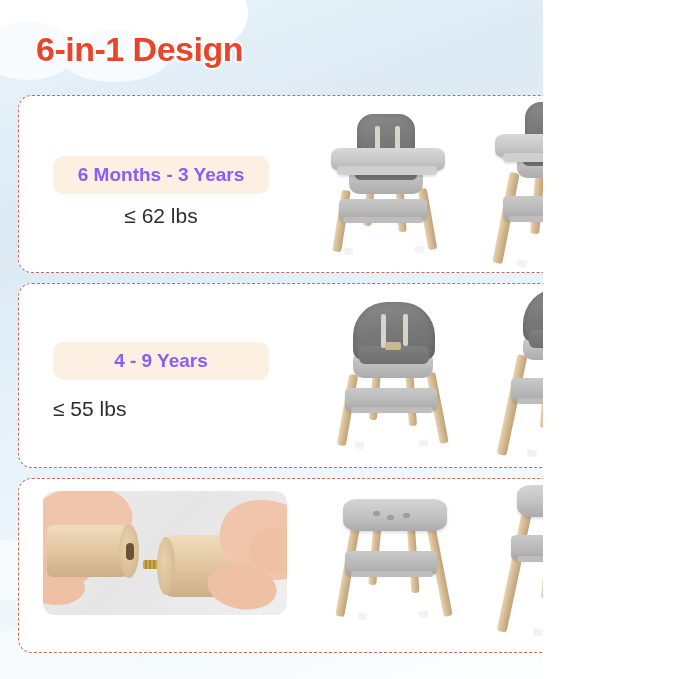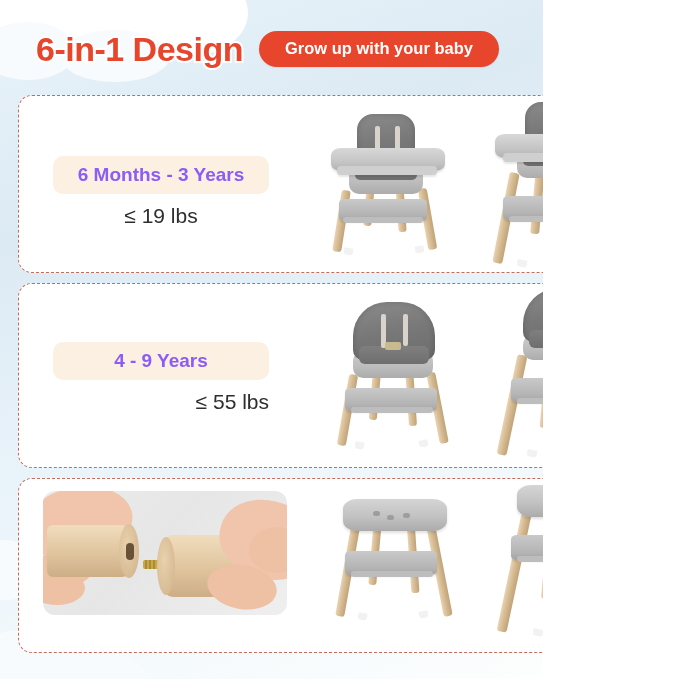--- a/index.html
+++ b/index.html
@@ -63,21 +63,21 @@
   }
   .weight {
     position: absolute;
     font-size: 21px; color: #2e2e2e;
     white-space: nowrap;
   }
 
   #pill1   { left: 34px; top: 60px;  width: 216px; height: 38px; }
   #weight1 { left: 34px; top: 108px; width: 216px; text-align: center; }
   #pill2   { left: 34px; top: 58px;  width: 216px; height: 38px; }
-  #weight2 { left: 34px; top: 106px; width: 216px; text-align: right; }
+  #weight2 { left: 34px; top: 113px; width: 216px; text-align: left; }
 
   
   #assembly-photo {
     position: absolute; left: 24px; top: 12px;
     width: 244px; height: 124px;
     border-radius: 12px;
     background: linear-gradient(135deg,#ececec 0%,#e6e6e6 45%,#efefef 100%);
     overflow: hidden;
   }
   #assembly-caption {
@@ -161,26 +161,25 @@
     <div class="cloud soft" style="left:-46px; top:630px; width:140px; height:90px;"></div>
     <div class="cloud soft" style="left:36px;  top:650px; width:116px; height:74px;"></div>
     <div class="cloud soft" style="left:-30px; top:540px; width:70px; height:60px;"></div>
   </div>
   <div>
     <div class="cloud soft" style="left:556px; top:648px; width:130px; height:80px;"></div>
   </div>
 
   <div id="header">
     <div id="title">6-in-1 Design</div>
-    <div id="grow-pill">Grow up with your baby</div>
   </div>
 
   <div class="panel" id="panel1">
     <div class="age-pill" id="pill1">6 Months - 3 Years</div>
-    <div class="weight" id="weight1">≤ 19 lbs</div>
+    <div class="weight" id="weight1">≤ 62 lbs</div>
 
     <div class="fig" style="left:300px; top:8px; width:150px; height:160px;">
 
       <div class="leg" style="left:18px;  top:86px; width:9px;  height:62px; transform:rotate(9deg);"></div>
       <div class="leg-cap" style="left:25px; top:144px; width:9px; height:7px; transform:rotate(9deg);"></div>
       <div class="leg" style="left:104px; top:84px; width:9px;  height:62px; transform:rotate(-10deg);"></div>
       <div class="leg-cap" style="left:96px; top:142px; width:9px; height:7px; transform:rotate(-10deg);"></div>
       <div class="leg" style="left:46px;  top:80px; width:8px;  height:42px; transform:rotate(5deg);"></div>
       <div class="leg" style="left:78px;  top:80px; width:8px;  height:48px; transform:rotate(-4deg);"></div>
 

